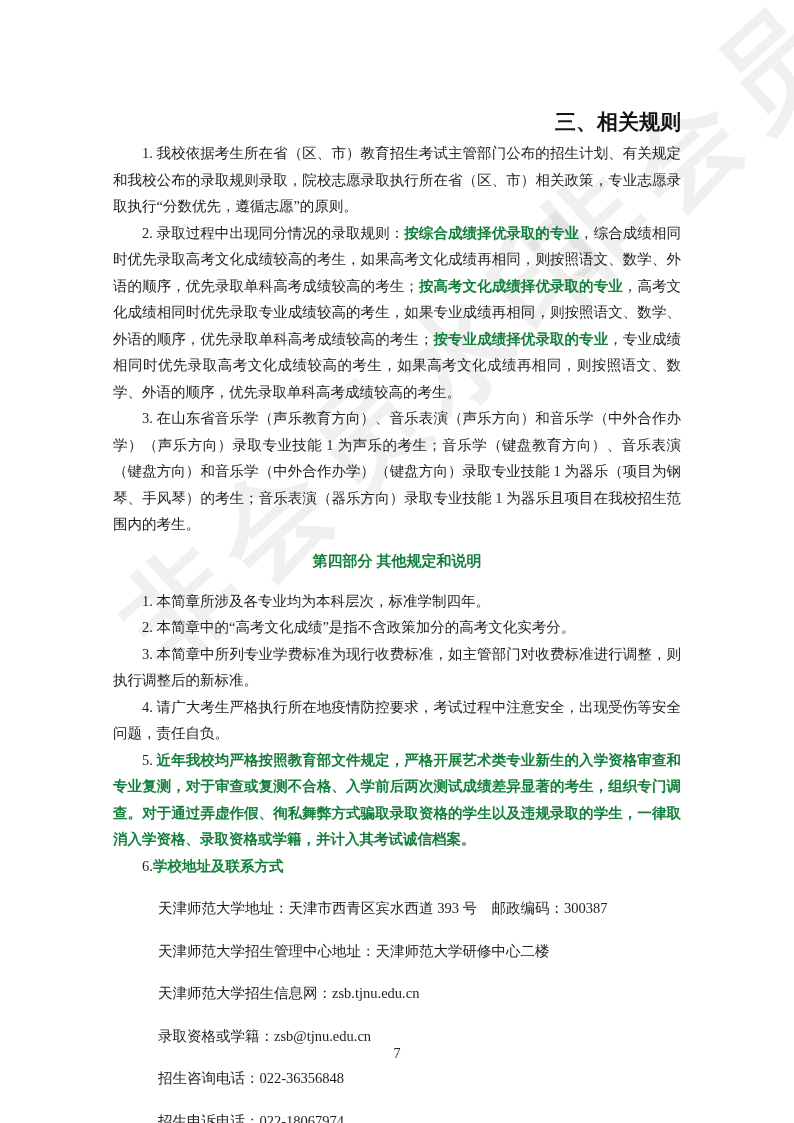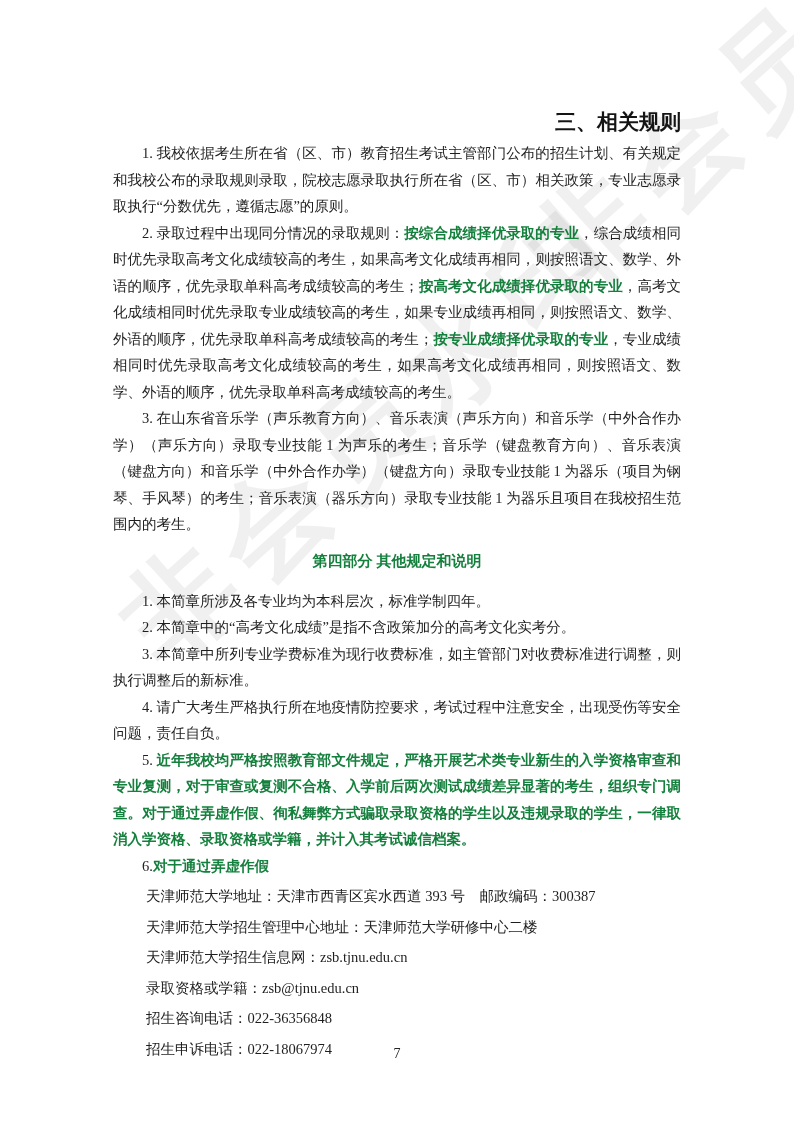--- a/index.html
+++ b/index.html
@@ -45,21 +45,21 @@
     line-height: 26.5px;
     text-indent: 2em;
     text-align: justify;
     margin: 0;
   }
   .contact {
     font-size: 14.5px;
     line-height: 26.5px;
     text-indent: 2em;
     text-align: left;
-    margin: 4px;
+    margin: 16px;
   }
   .b {
     font-family: "Liberation Sans", "DejaVu Sans", sans-serif;
     font-weight: 700;
     color: #15803d;
     margin-top: 27px;
   }
   .page-number {
     position: absolute;
     left: 0;
@@ -106,21 +106,21 @@
       <div class="h2">三、相关规则</div>
       <div class="p"><span>1. 我校依据考生所在省（区、市）教育招生考试主管部门公布的招生计划、有关规定和我校公布的录取规则录取，院校志愿录取执行所在省（区、市）相关政策，专业志愿录取执行“分数优先，遵循志愿”的原则。</span></div>
       <div class="p"><span>2. 录取过程中出现同分情况的录取规则：</span><span class="b">按综合成绩择优录取的专业</span><span>，综合成绩相同时优先录取高考文化成绩较高的考生，如果高考文化成绩再相同，则按照语文、数学、外语的顺序，优先录取单科高考成绩较高的考生；</span><span class="b">按高考文化成绩择优录取的专业</span><span>，高考文化成绩相同时优先录取专业成绩较高的考生，如果专业成绩再相同，则按照语文、数学、外语的顺序，优先录取单科高考成绩较高的考生；</span><span class="b">按专业成绩择优录取的专业</span><span>，专业成绩相同时优先录取高考文化成绩较高的考生，如果高考文化成绩再相同，则按照语文、数学、外语的顺序，优先录取单科高考成绩较高的考生。</span></div>
       <div class="p"><span>3. 在山东省音乐学（声乐教育方向）、音乐表演（声乐方向）和音乐学（中外合作办学）（声乐方向）录取专业技能 1 为声乐的考生；音乐学（键盘教育方向）、音乐表演（键盘方向）和音乐学（中外合作办学）（键盘方向）录取专业技能 1 为器乐（项目为钢琴、手风琴）的考生；音乐表演（器乐方向）录取专业技能 1 为器乐且项目在我校招生范围内的考生。</span></div>
       <div class="h1">第四部分  其他规定和说明</div>
       <div class="p"><span>1. 本简章所涉及各专业均为本科层次，标准学制四年。</span></div>
       <div class="p"><span>2. 本简章中的“高考文化成绩”是指不含政策加分的高考文化实考分。</span></div>
       <div class="p"><span>3. 本简章中所列专业学费标准为现行收费标准，如主管部门对收费标准进行调整，则执行调整后的新标准。</span></div>
       <div class="p"><span>4. 请广大考生严格执行所在地疫情防控要求，考试过程中注意安全，出现受伤等安全问题，责任自负。</span></div>
       <div class="p"><span>5. </span><span class="b">近年我校均严格按照教育部文件规定，严格开展艺术类专业新生的入学资格审查和专业复测，对于审查或复测不合格、入学前后两次测试成绩差异显著的考生，组织专门调查。对于通过弄虚作假、徇私舞弊方式骗取录取资格的学生以及违规录取的学生，一律取消入学资格、录取资格或学籍，并计入其考试诚信档案。</span></div>
-      <div class="p"><span>6.</span><span class="b">对于通过弄虚作假</span></div>
+      <div class="p"><span>6.</span><span class="b">学校地址及联系方式</span></div>
       <div class="contact">天津师范大学地址：天津市西青区宾水西道 393 号　邮政编码：300387</div>
       <div class="contact">天津师范大学招生管理中心地址：天津师范大学研修中心二楼</div>
       <div class="contact">天津师范大学招生信息网：zsb.tjnu.edu.cn</div>
       <div class="contact">录取资格或学籍：zsb@tjnu.edu.cn</div>
       <div class="contact">招生咨询电话：022-36356848</div>
       <div class="contact">招生申诉电话：022-18067974</div>
     </div>
 
   <div class="page-number">7</div>
 </div>

